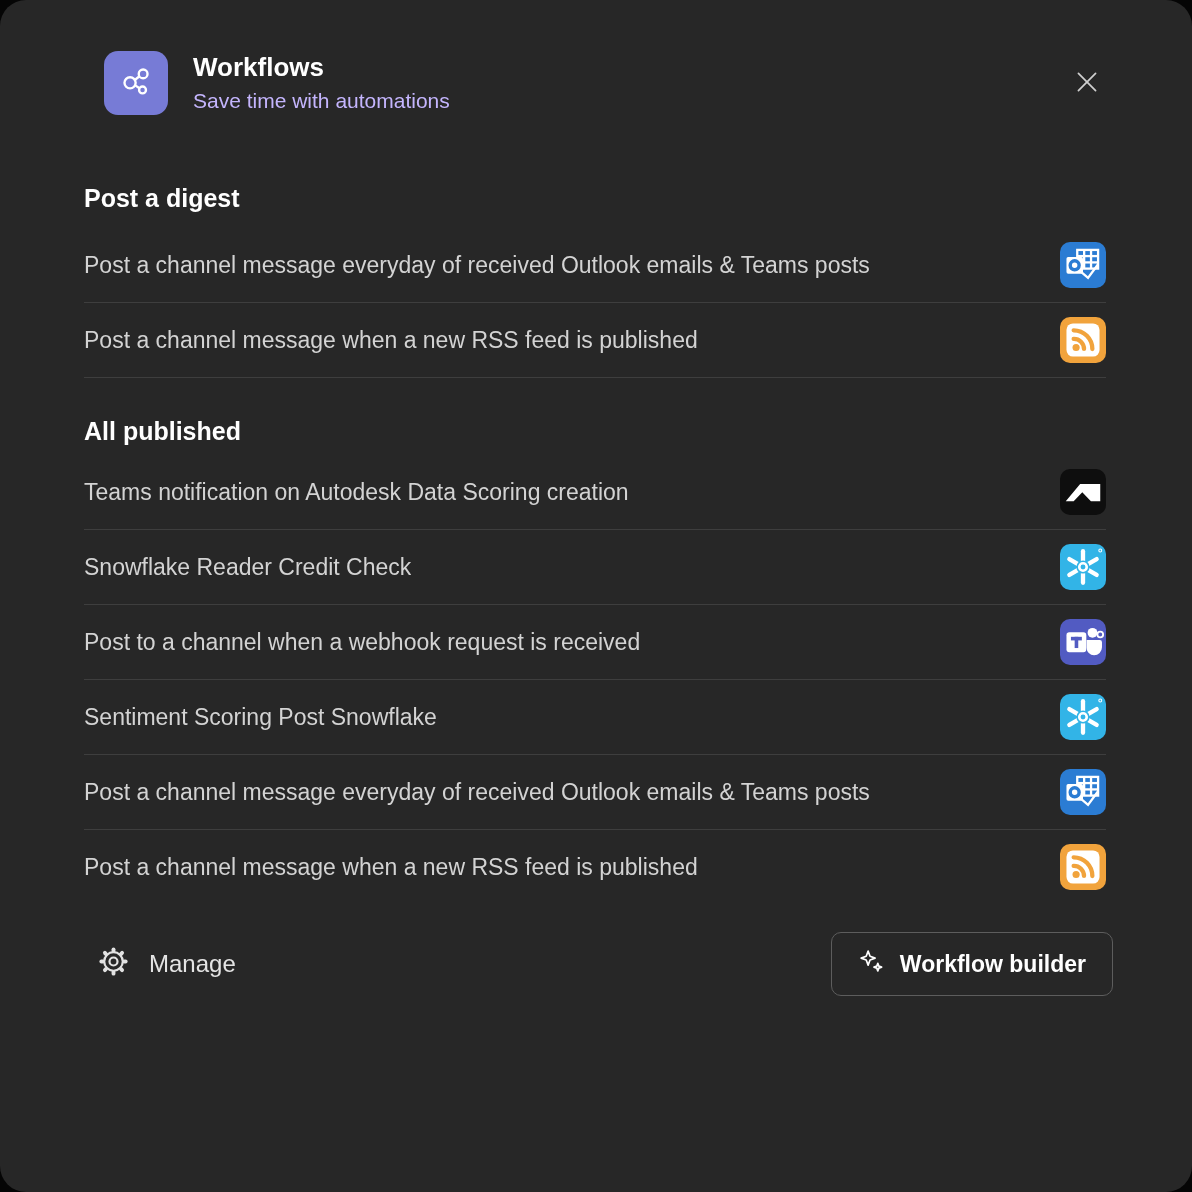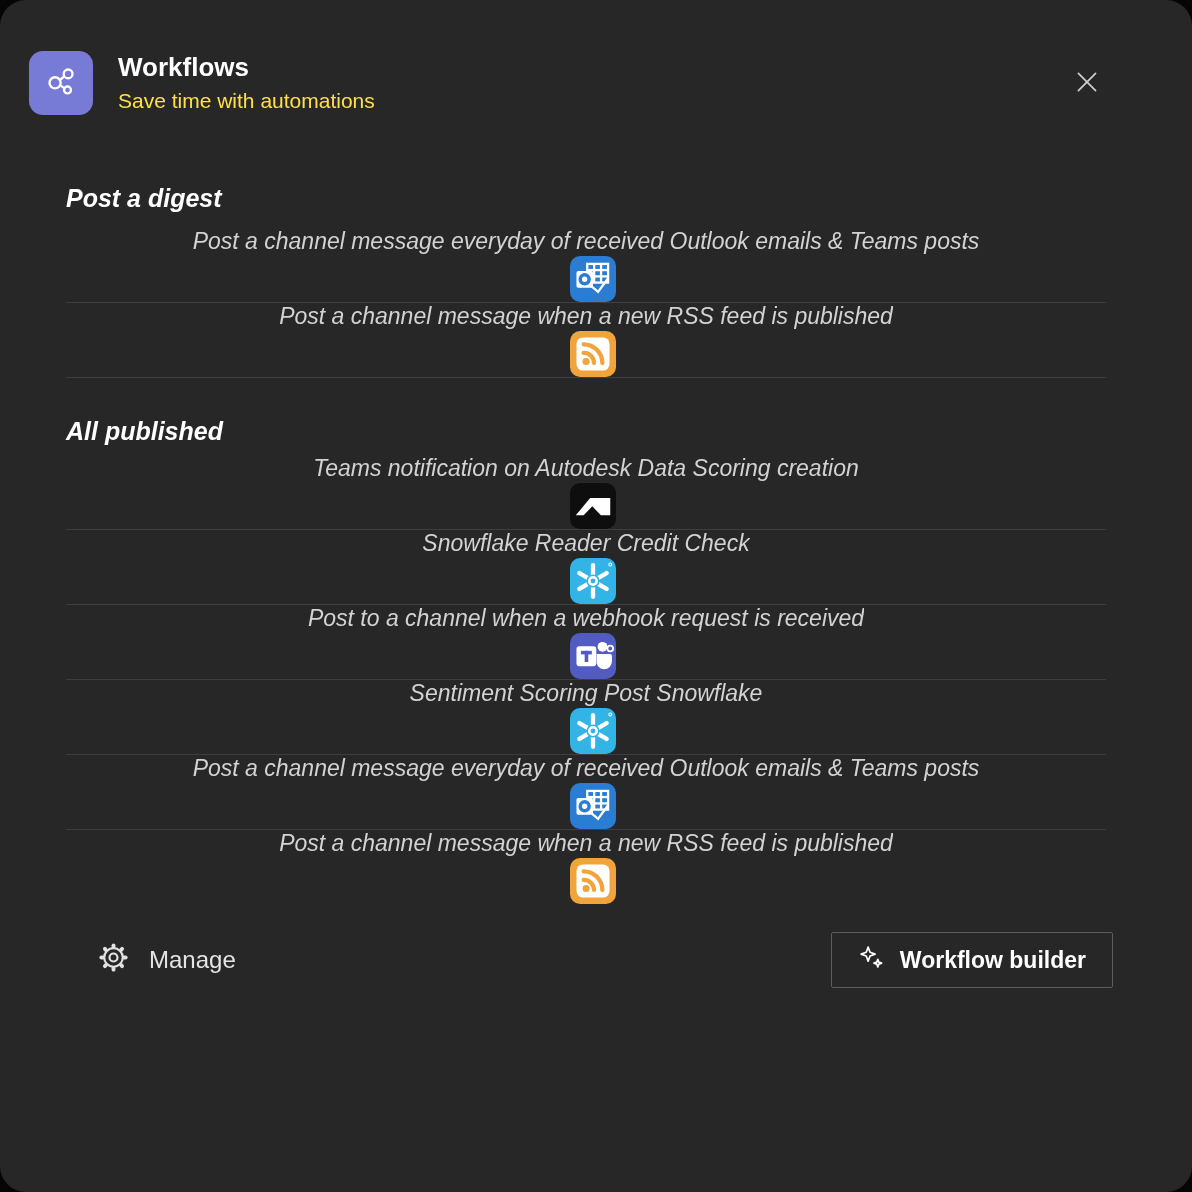--- a/index.html
+++ b/index.html
@@ -11,49 +11,48 @@
     overflow:hidden;
   }
   .panel{
     position:absolute;inset:0;
     background:#272727;
     border-radius:26px;
   }
   
   .header{
     display:flex;align-items:flex-end;
-    padding:50px 66px 0 29px;
+    padding:50px 66px 0 104px;
     position:relative;
   }
   .app-badge{
     width:64px;height:64px;border-radius:14px;
     background:#777bd6;
     display:flex;align-items:center;justify-content:center;
     flex-shrink:0;
   }
   .header-text{margin-left:25px;padding-top:1px;}
   .title{font-size:26px;font-weight:700;color:#ffffff;line-height:33px;}
-  .subtitle{font-size:21px;color:#fde047;line-height:29px;margin-top:2px;}
+  .subtitle{font-size:21px;color:#c4b5fd;line-height:29px;margin-top:2px;}
   .close-btn{
     position:absolute;top:62px;right:84px;
     width:42px;height:42px;
     display:flex;align-items:center;justify-content:center;
     cursor:pointer;background:none;border:none;padding:0;
   }
   
-  .content{padding:0 86px 0 66px;font-style:italic;}
+  .content{padding:0 86px 0 84px;}
   .section-heading{font-size:25px;font-weight:700;color:#ffffff;line-height:30px;}
   .heading-digest{margin-top:68px;margin-bottom:15px;}
   .heading-all{margin-top:38px;margin-bottom:9px;}
   .row{
     height:74px;
     display:flex;align-items:center;justify-content:space-between;
     border-bottom:1px solid #3e3e3e;
     cursor:pointer;
-    flex-direction:column;
   }
   .section:last-of-type .row:last-child{border-bottom:none;}
   .row-label{
     font-size:23px;color:#d3d3d3;
     white-space:nowrap;overflow:hidden;text-overflow:ellipsis;
   }
   .app-icon{
     width:46px;height:46px;border-radius:10px;
     display:flex;align-items:center;justify-content:center;
     flex-shrink:0;margin-left:14px;
@@ -71,22 +70,22 @@
     margin-top:28px;
   }
   .manage{
     display:flex;align-items:center;gap:20px;
     font-size:24px;color:#e4e4e4;
     background:none;border:none;cursor:pointer;padding:0;
     font-family:"Liberation Sans", sans-serif;
   }
   .builder-btn{
     display:flex;align-items:center;gap:15px;
-    height:56px;padding:0 26px;
-    border:1px solid #5d5d5d;border-radius:2px;
+    height:64px;padding:0 26px;
+    border:1px solid #5d5d5d;border-radius:10px;
     font-size:23px;font-weight:700;color:#ffffff;
     background:transparent;cursor:pointer;
     font-family:"Liberation Sans", sans-serif;
   }
 </style>
 </head>
 <body>
 
 <div class="panel">
 

